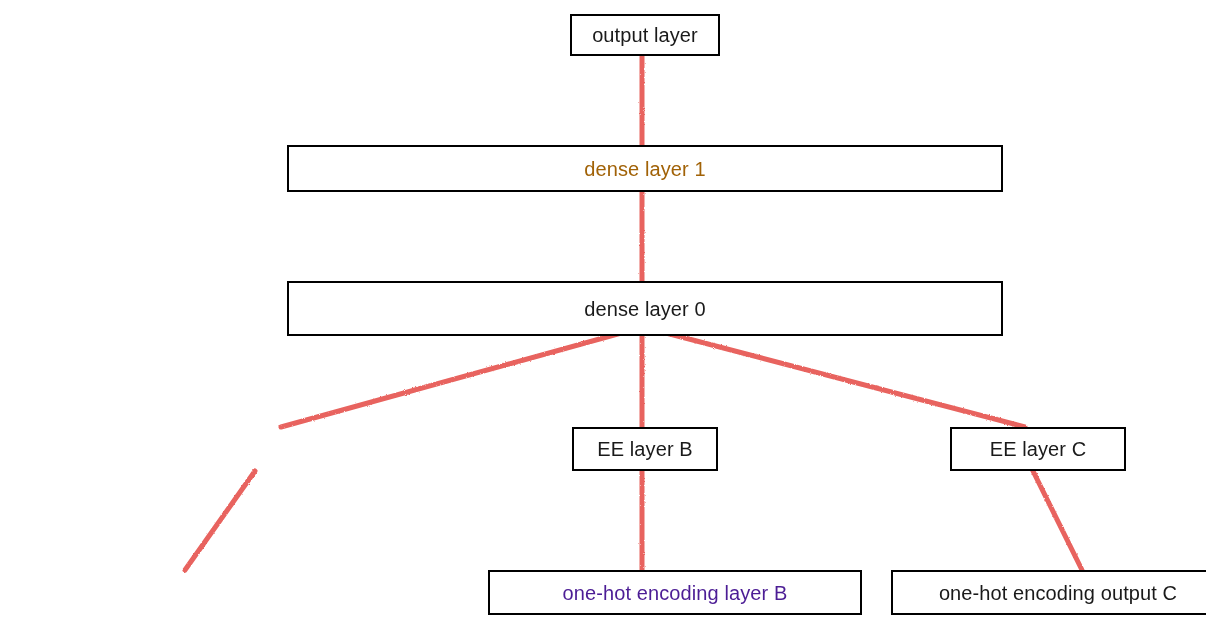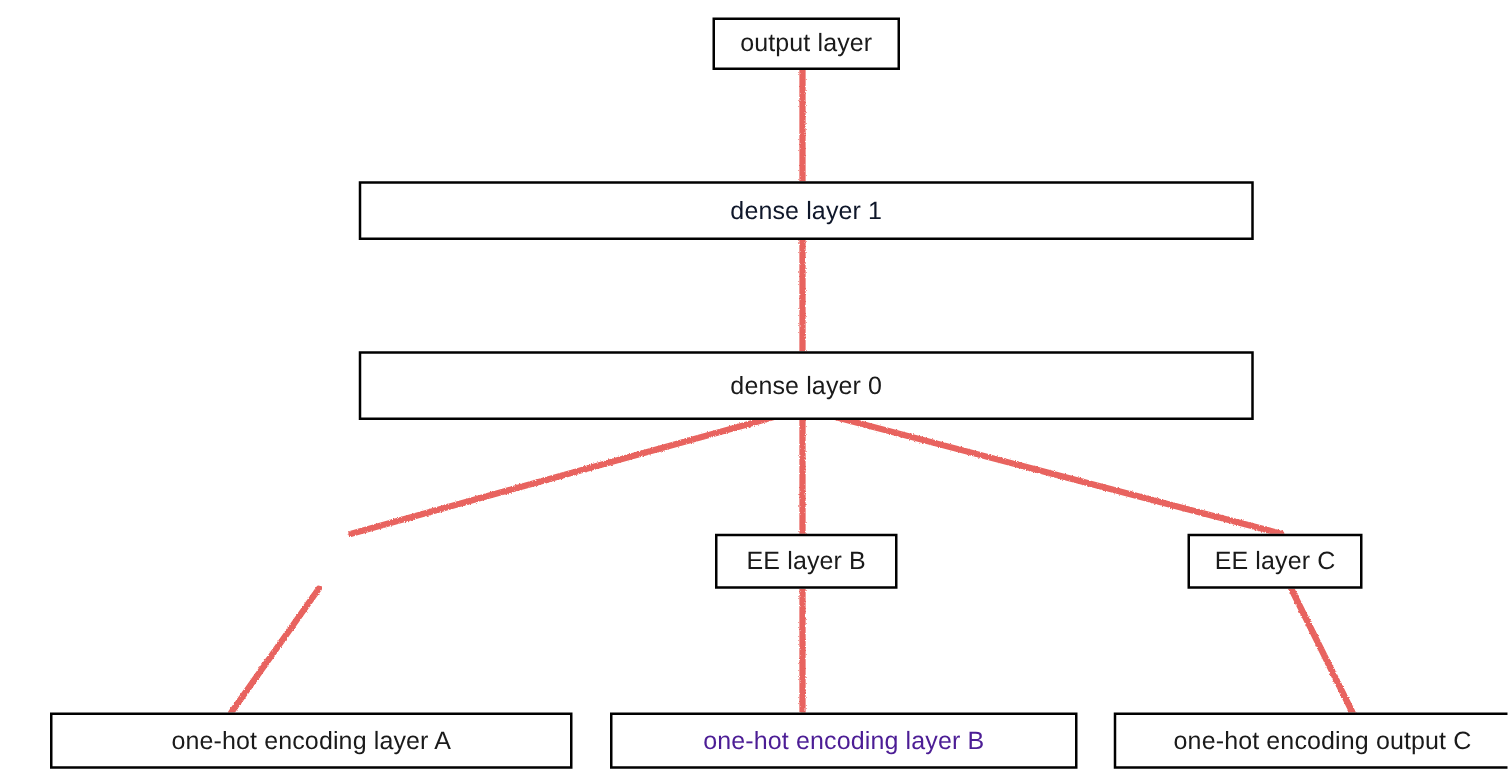--- a/index.html
+++ b/index.html
@@ -68,39 +68,36 @@
         <line x1="613" y1="570" x2="613" y2="471" stroke="#e8635e" stroke-width="5" stroke-linecap="round"></line>
         <line x1="1053" y1="570" x2="1004" y2="471" stroke="#e8635e" stroke-width="5" stroke-linecap="round"></line>
       </g>
   </svg>
 
   <div class="node" style="left: 541px; top: 14px; width: 150px; height: 42px; border-width: 2px; border-color: rgb(0, 0, 0); background: rgb(255, 255, 255);">
     <span class="node-label" style="font-size: 20px; color: rgb(26, 26, 26);">output layer</span>
   </div>
 
   <div class="node" style="left: 258px; top: 145px; width: 716px; height: 47px; border-width: 2px; border-color: rgb(0, 0, 0); background: rgb(255, 255, 255);">
-    <span class="node-label" style="font-size: 20px; color: #0f172a;">dense layer 1</span>
+    <span class="node-label" style="font-size: 20px; color: #a16207;">dense layer 1</span>
   </div>
 
   <div class="node" style="left: 258px; top: 281px; width: 716px; height: 55px; border-width: 2px; border-color: rgb(0, 0, 0); background: rgb(255, 255, 255);">
     <span class="node-label" style="font-size: 20px; color: rgb(26, 26, 26);">dense layer 0</span>
   </div>
 
 
   <div class="node" style="left: 543px; top: 427px; width: 146px; height: 44px; border-width: 2px; border-color: rgb(0, 0, 0); background: rgb(255, 255, 255);">
     <span class="node-label" style="font-size: 20px; color: rgb(26, 26, 26);">EE layer B</span>
   </div>
 
-  <div class="node" style="left: 921px; top: 427px; width: 140px; height: 44px; border-width: 2px; border-color: rgb(0, 0, 0); background: rgb(255, 255, 255);">
+  <div class="node" style="left: 921px; top: 427px; width: 176px; height: 44px; border-width: 2px; border-color: rgb(0, 0, 0); background: rgb(255, 255, 255);">
     <span class="node-label" style="font-size: 20px; color: rgb(26, 26, 26);">EE layer C</span>
   </div>
 
-  <div class="node" style="left: 11px; top: 570px; width: 418px; height: 45px; border-width: 2px; border-color: rgb(0, 0, 0); background: rgb(255, 255, 255);">
-    <span class="node-label" style="font-size: 20px; color: rgb(26, 26, 26);">one-hot encoding layer A</span>
-  </div>
 
   <div class="node" style="left: 459px; top: 570px; width: 374px; height: 45px; border-width: 2px; border-color: rgb(0, 0, 0); background: rgb(255, 255, 255);">
     <span class="node-label" style="font-size: 20px; color: #4c1d95;">one-hot encoding layer B</span>
   </div>
 
   <div class="node" style="left: 862px; top: 570px; width: 334px; height: 45px; border-width: 2px; border-color: rgb(0, 0, 0); background: rgb(255, 255, 255);">
     <span class="node-label" style="font-size: 20px; color: rgb(26, 26, 26);">one-hot encoding output C</span>
   </div>
 
 </div>

